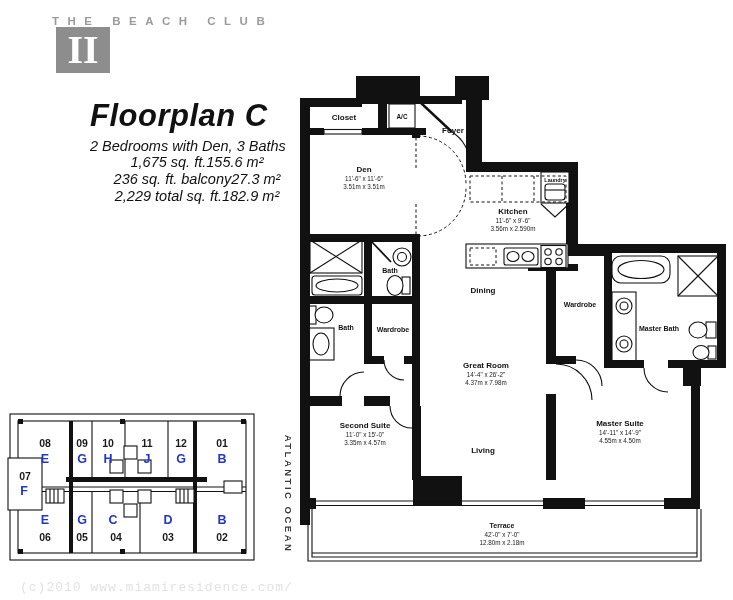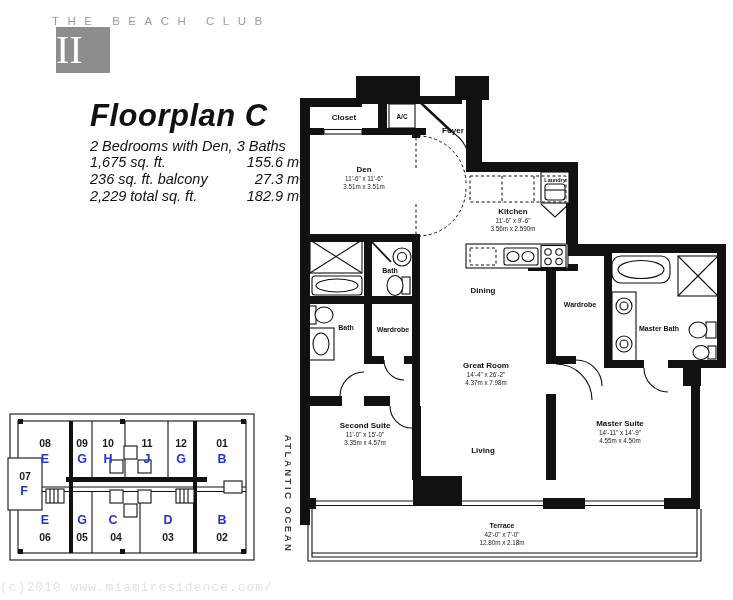--- a/index.html
+++ b/index.html
@@ -2,44 +2,44 @@
 <html><head>
 <meta charset="utf-8">
 <style>
   html,body{margin:0;padding:0;}
   body{
     width:733px;height:600px;position:relative;background:#ffffff;
     font-family:"Liberation Sans",sans-serif;overflow:hidden;color:#111;
   }
   
   .logo{position:absolute;left:52px;top:15px;}
-  .logo-tagline{font-size:11.5px;font-weight:400;letter-spacing:8.5px;color:#9b9b9b;white-space:nowrap;}
+  .logo-tagline{font-size:11.5px;font-weight:700;letter-spacing:8.5px;color:#9b9b9b;white-space:nowrap;}
   .logo-row{display:flex;align-items:flex-end;margin-top:0px;}
   .logo-title{font-size:43px;line-height:42px;font-weight:400;letter-spacing:6px;color:#a5a5a5;white-space:nowrap;}
   .logo-box{width:54px;height:46px;background:#8d8d8d;margin-left:4px;margin-bottom:1px;
-    color:#fff;font-family:"Liberation Serif",serif;font-size:40px;font-weight:400;
-    text-align:left;line-height:46px;}
+    color:#fff;font-family:"Liberation Serif",serif;font-size:40px;font-weight:700;
+    text-align:center;line-height:46px;}
   
   .info{position:absolute;left:90px;top:98px;width:214px;font-style:italic;}
   .info-title{font-size:31px;font-weight:700;letter-spacing:.5px;margin-bottom:4px;}
   .info-sub{font-size:14.5px;margin-bottom:0;}
-  .info-row{display:flex;justify-content:space-between;font-size:14.5px;line-height:17px;}
+  .info-row{display:flex;justify-content:center;font-size:14.5px;line-height:17px;}
   
   .plan-svg{position:absolute;left:0;top:0;}
   .room-name{font-family:"Liberation Sans",sans-serif;font-weight:700;font-size:8px;fill:#111;}
   .room-name-sm{font-family:"Liberation Sans",sans-serif;font-weight:700;font-size:7px;fill:#111;}
   .room-dims{font-family:"Liberation Sans",sans-serif;font-size:6.3px;fill:#222;}
   .unit-num{font-family:"Liberation Sans",sans-serif;font-weight:700;font-size:10.5px;fill:#1a1a1a;}
   .unit-letter{font-family:"Liberation Sans",sans-serif;font-weight:700;font-size:12.5px;fill:#2236c7;}
   .ocean{font-family:"Liberation Sans",sans-serif;font-weight:600;font-size:9.5px;letter-spacing:2.5px;fill:#3a3a3a;}
   .thin{stroke:#111;fill:none;stroke-width:1.1;}
   .thin-f{stroke:#111;fill:#fff;stroke-width:1.1;}
   .dash{stroke:#111;fill:none;stroke-width:1;stroke-dasharray:3 2.5;}
   
-  .watermark{position:absolute;left:0;top:580px;font-family:"Liberation Mono",monospace;
+  .watermark{position:absolute;left:20px;top:580px;font-family:"Liberation Mono",monospace;
     font-size:13px;letter-spacing:1px;color:#e2e2e2;}
 </style>
 </head>
 <body>
 
 <div class="logo">
   <div class="logo-tagline">THE BEACH CLUB</div>
   <div class="logo-row">
     <span class="logo-box">II</span>
   </div>

